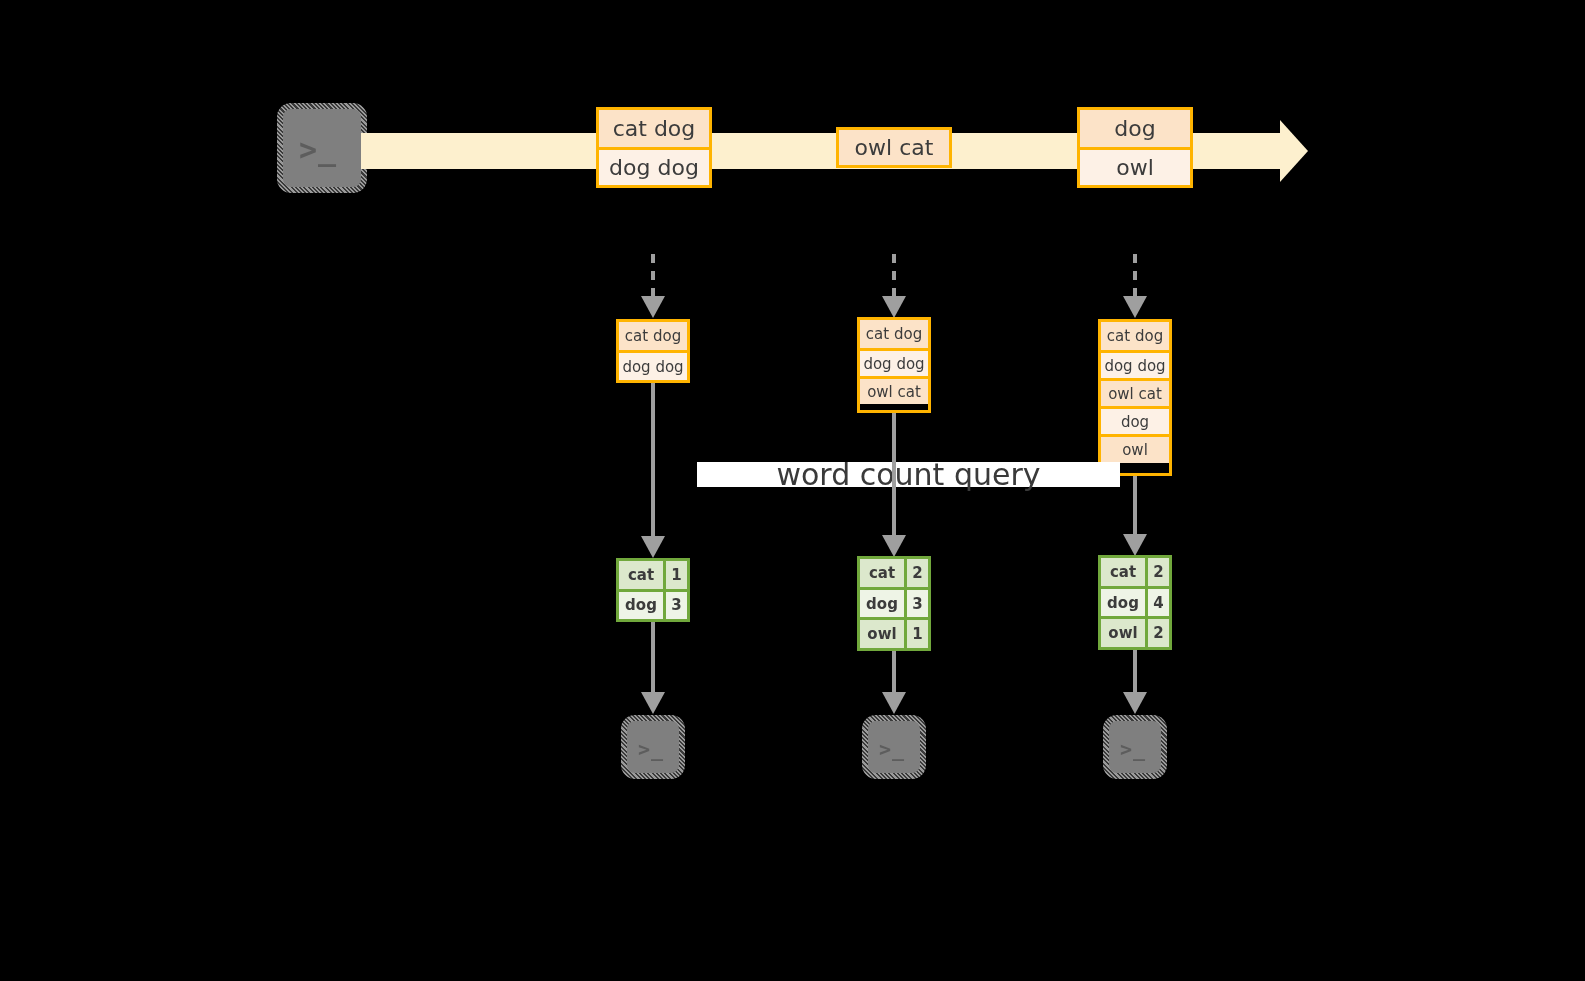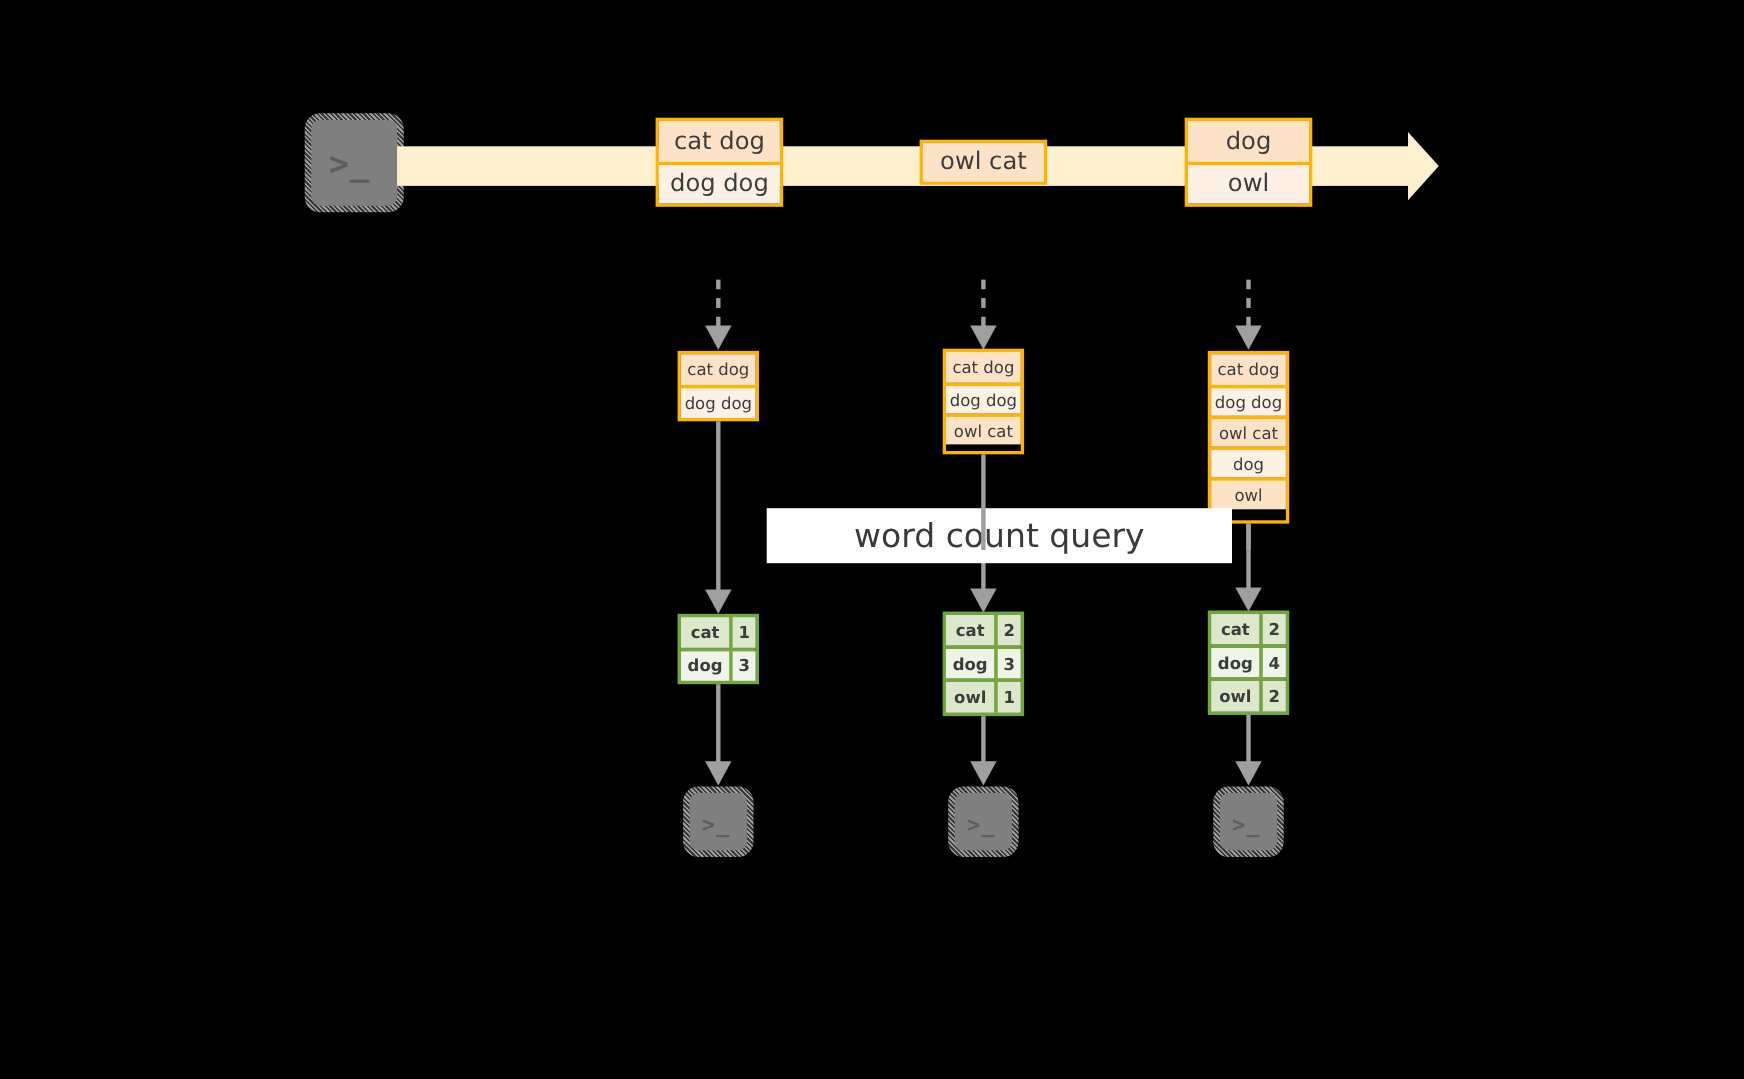--- a/index.html
+++ b/index.html
@@ -285,20 +285,20 @@
 
   <div class="vline" style="left:1133px; top:650px; height:44px;"></div>
   <div class="vhead" style="left:1123px; top:692px;"></div>
 
   <div class="terminal" style="left:1103px; top:715px; width:64px; height:64px;">
     <div class="hatch"></div>
     <div class="face"></div>
     <span class="glyph" style="left:11px; top:18px; font-size:20px;">&gt;_</span>
   </div>
 
-  <div class="banner" style="left:697px; top:462px; width:423px; height:50px;">
+  <div class="banner" style="left:697px; top:462px; width:423px; height:25px;">
     <span class="btext" style="font-size:30px;">word count query</span>
   </div>
 
   <div class="vline" style="left:892px; top:462px; height:38px; z-index:5;"></div>
   <div class="vline" style="left:1133px; top:476px; height:24px; z-index:5;"></div>
 
 </div>
 
 </body></html>

